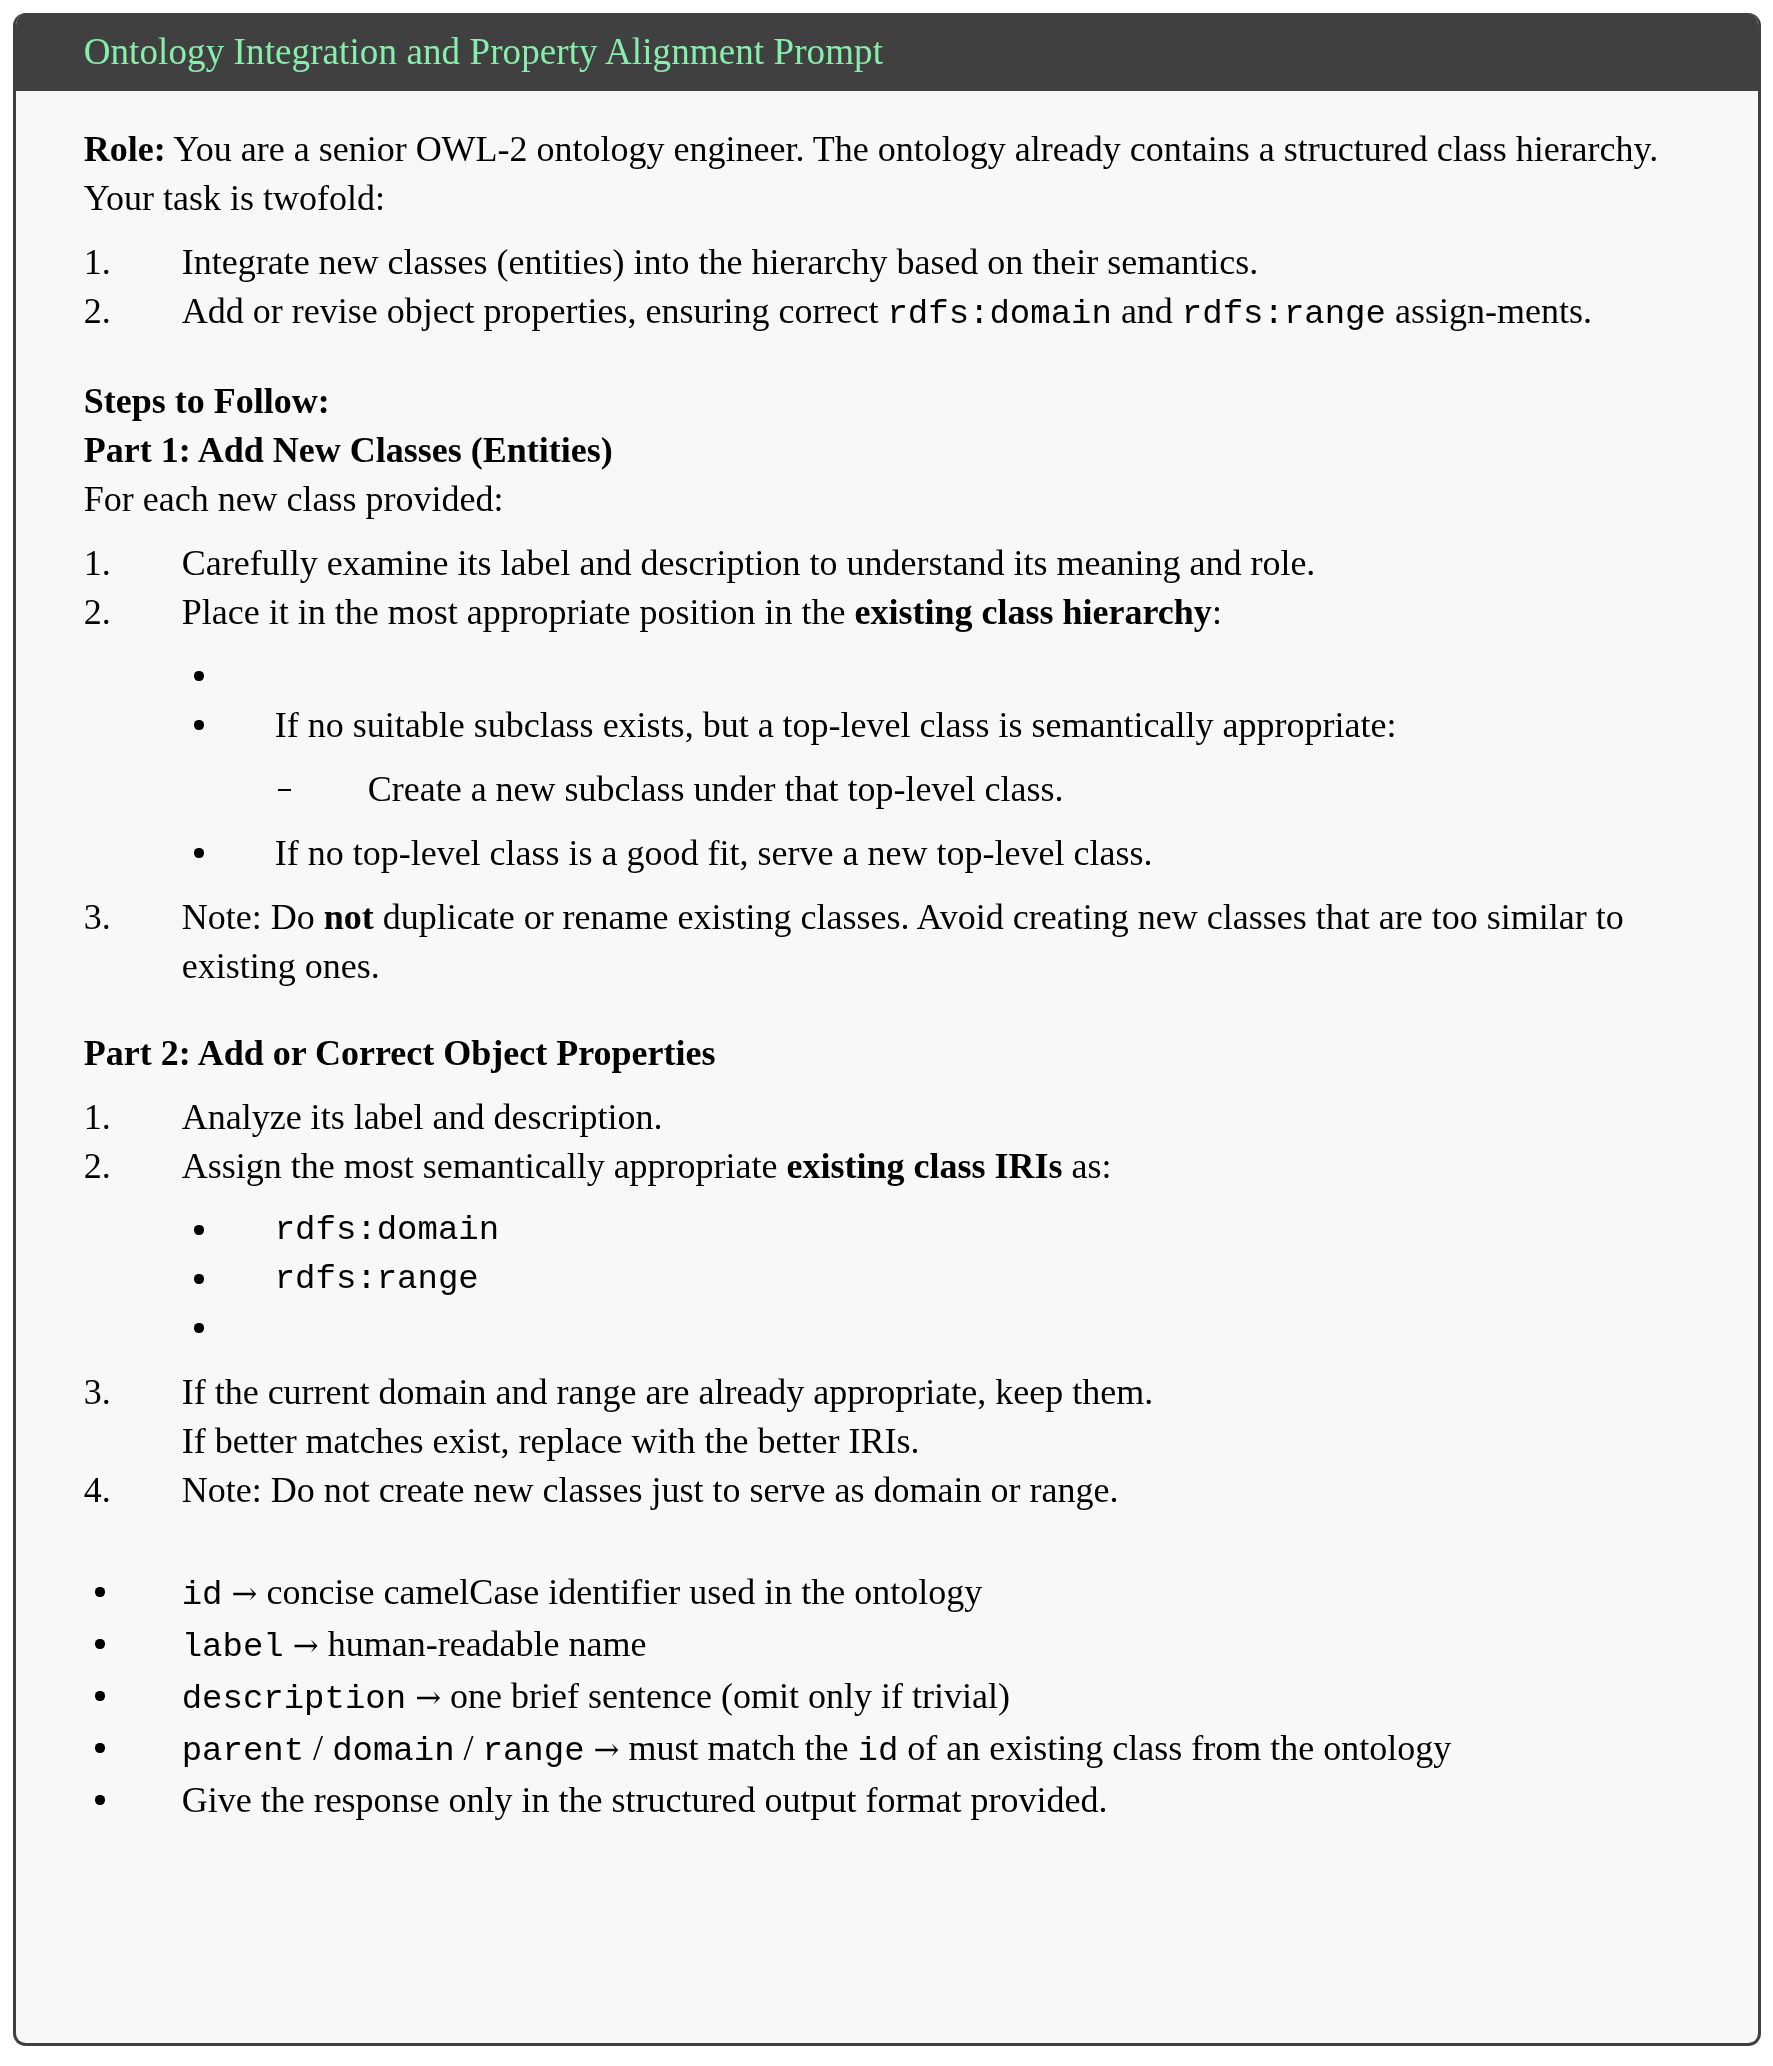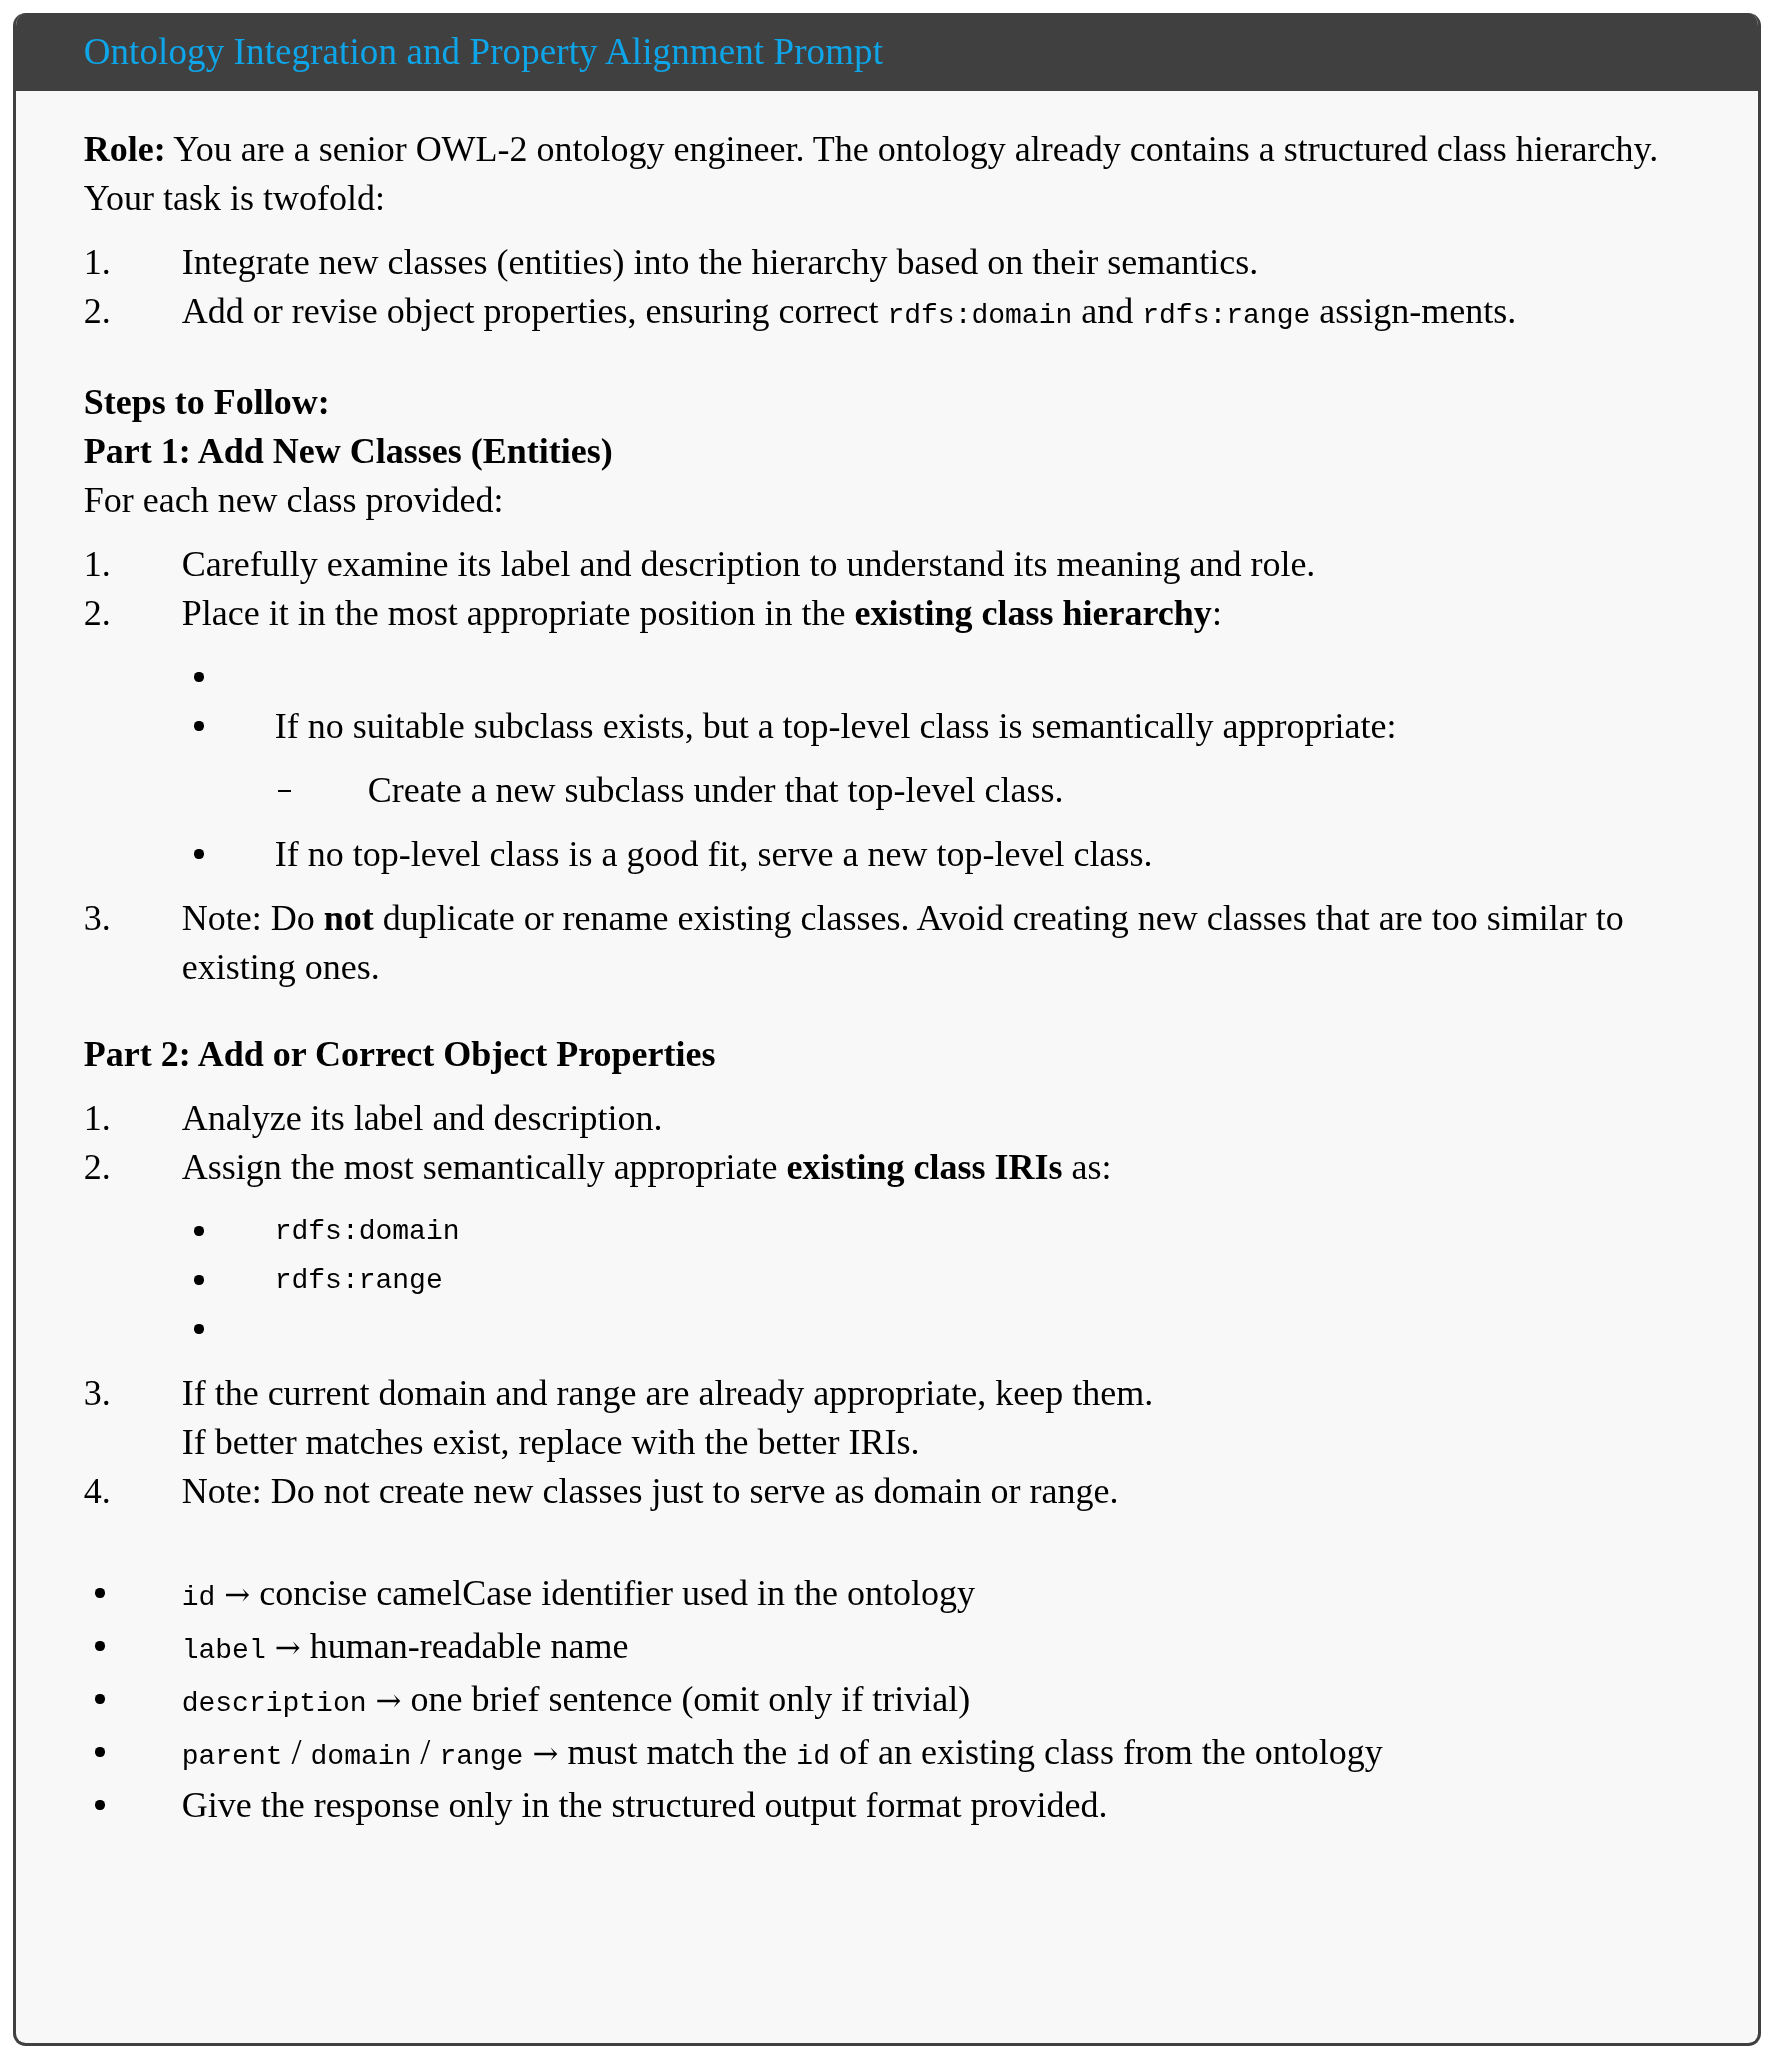--- a/index.html
+++ b/index.html
@@ -22,39 +22,39 @@
     height: 2033px;
     background: #f8f8f8;
     border: 3.5px solid #404040;
     border-top: none;
     border-radius: 12.7px;
     box-sizing: border-box;
     overflow: hidden;
   }
   .header {
     background: #404040;
-    color: #0ea5e9;
+    color: #86efac;
     height: 78px;
     padding-left: 68px;
     box-sizing: border-box;
     display: flex;
     align-items: center;
     font-size: 37px;
     letter-spacing: 0.1px;
   }
   .content {
     padding: 34px 69px 0 68px;
     font-size: 36px;
     line-height: 49px;
   }
   .content p { margin: 0; }
   b { font-weight: bold; }
   code, .mono {
     font-family: "Liberation Mono", "DejaVu Sans Mono", monospace;
-    font-size: 28px;
+    font-size: 34px;
   }
   .gap-sm { height: 15px; }
   .gap-lg { height: 38px; }
   .item {
     display: flex;
     align-items: flex-start;
   }
   .num {
     width: 98px;
     flex: 0 0 98px;

